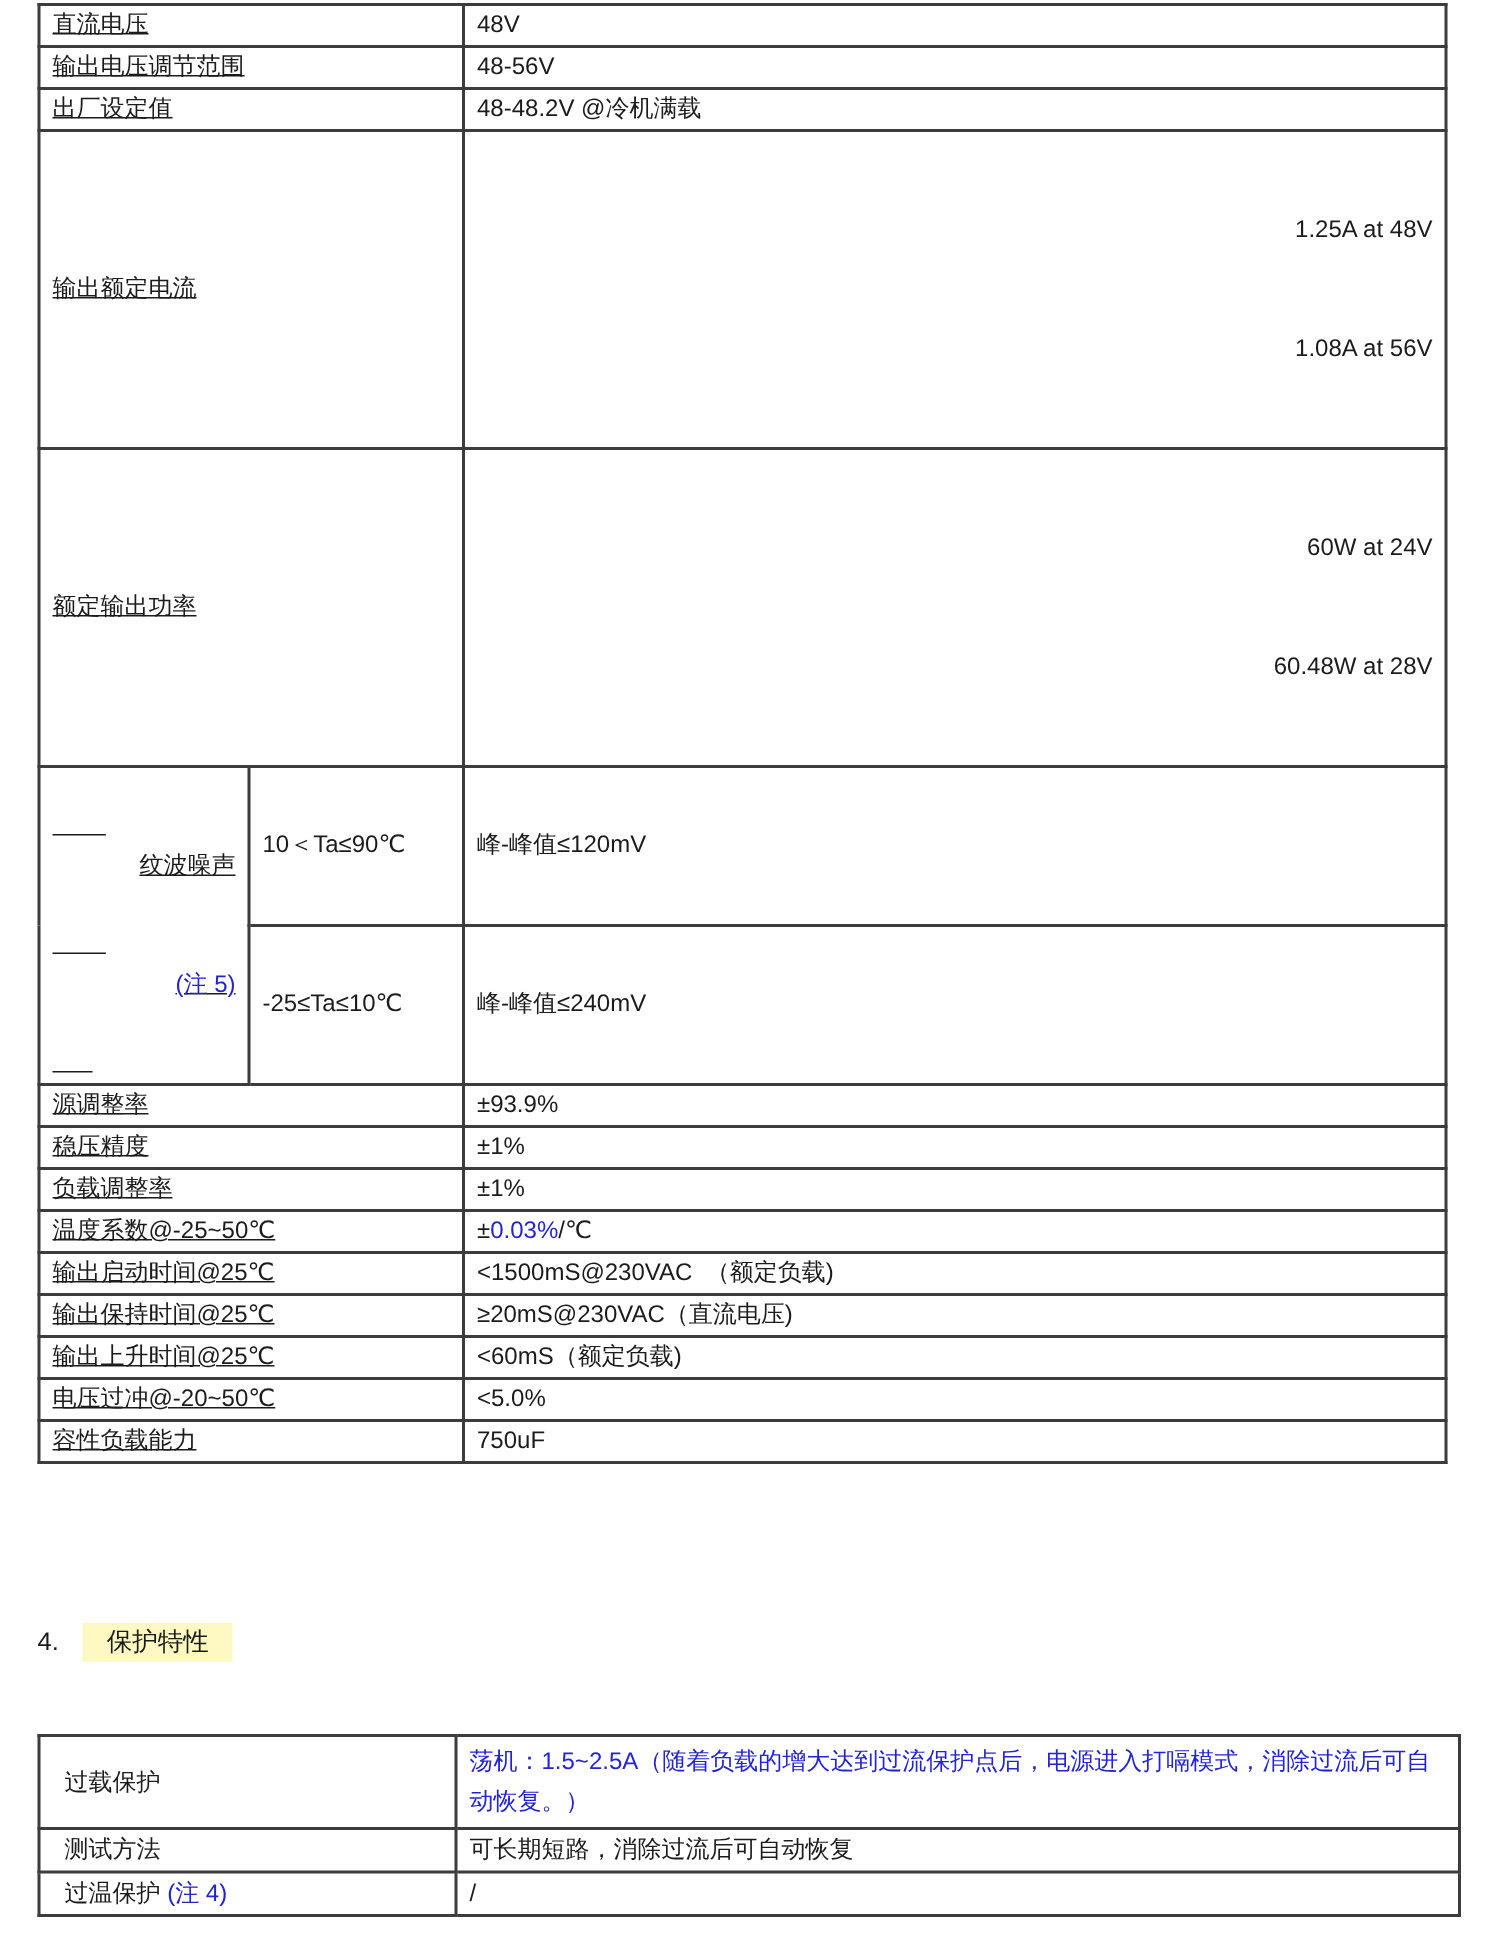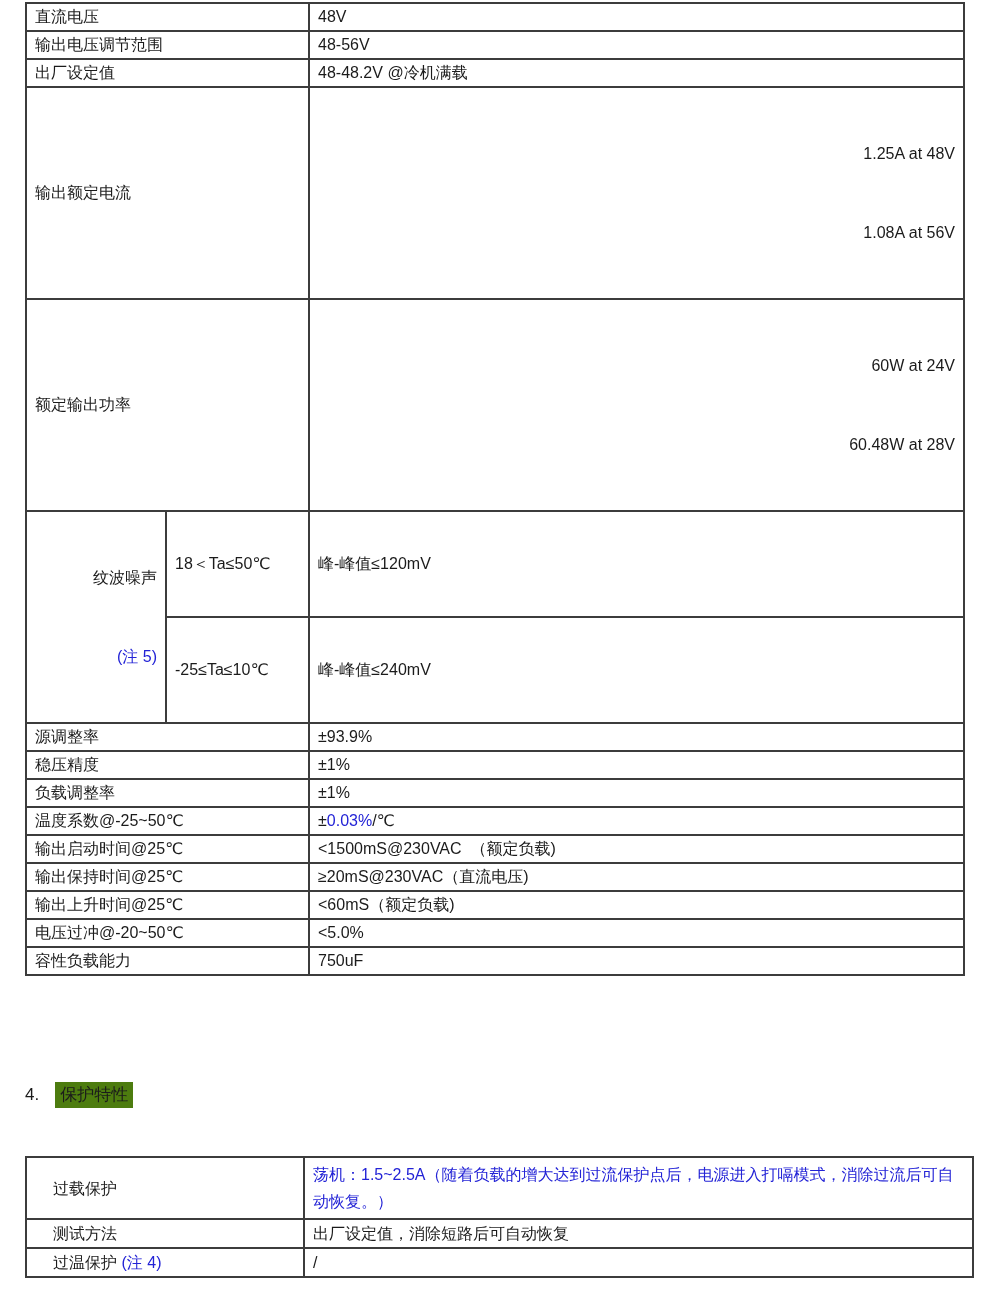--- a/index.html
+++ b/index.html
@@ -8,33 +8,33 @@
     font-family:"Liberation Sans","DejaVu Sans",sans-serif;color:#1b1b1b;
   }
   table.doc{border-collapse:collapse;table-layout:fixed;}
   table.doc td{
     border:2px solid #3c3c3c;font-size:16px;color:#1b1b1b;
     padding:0 8px;vertical-align:middle;white-space:pre-wrap;word-break:break-word;
   }
   
   table.spec{width:938px;margin:2px 0 0 25px;}
   table.spec td{height:26px;line-height:26px;}
-  table.spec td.label{}
+  table.spec td.label{text-decoration:underline;}
   table.spec td.dbl{height:54px;}
   table.spec td.dbl div{line-height:27px;height:27px;text-align:right;}
   
   table.prot{width:947px;margin:48px 0 0 25px;}
   table.prot td{line-height:27px;}
   table.prot td.single{height:26px;}
   table.prot td.tall{height:58px;vertical-align:middle;padding-top:1px;padding-bottom:1px;}
-  table.prot td.label{padding-left:26px;}
+  table.prot td.label{padding-left:16px;}
   
   .sec-heading{margin-left:25px;font-size:17px;line-height:24px;display:flex;align-items:center;}
   .sec-heading .num{display:inline-block;margin-right:16px;}
-  .sec-heading .ttl{display:inline-block;background:#4d7c0f;padding:1px 5px;}
+  .sec-heading .ttl{display:inline-block;background:#fef9c3;padding:1px 16px;}
   .h4{margin-top:106px;}
   .blue{color:#2323d6;}
 </style>
 </head>
 <body>
 
 <div class="page">
 
   <table class="doc spec">
     <colgroup>
@@ -67,21 +67,21 @@
       <td class="dbl">
         <div>60W at 24V</div>
         <div>60.48W at 28V</div>
       </td>
     </tr>
     <tr>
       <td class="label dbl" rowspan="2">
         <div>纹波噪声</div>
         <div class="blue">(注 5)</div>
       </td>
-      <td>18＜Ta≤50℃</td>
+      <td>10＜Ta≤90℃</td>
       <td>峰-峰值≤120mV</td>
     </tr>
     <tr>
       <td>-25≤Ta≤10℃</td>
       <td>峰-峰值≤240mV</td>
     </tr>
     <tr>
       <td class="label" colspan="2">源调整率</td>
       <td>±93.9%</td>
     </tr>
@@ -130,21 +130,21 @@
         <col style="width:278px">
         <col style="width:669px">
       </colgroup>
     <tbody>
         <tr>
       <td class="label tall"><span>过载保护</span></td>
       <td class="tall"><span class="blue">荡机：1.5~2.5A（随着负载的增大达到过流保护点后，电源进入打嗝模式，消除过流后可自动恢复。）</span></td>
     </tr>
     <tr>
       <td class="label single"><span>测试方法</span></td>
-      <td class="single"><span>出厂设定值，消除短路后可自动恢复</span></td>
+      <td class="single"><span>可长期短路，消除过流后可自动恢复</span></td>
     </tr>
     <tr>
       <td class="label single"><span>过温保护 </span><span class="blue">(注 4)</span></td>
       <td class="single"><span>/</span></td>
     </tr>
   </tbody>
     </table>
 
 </div>
 

